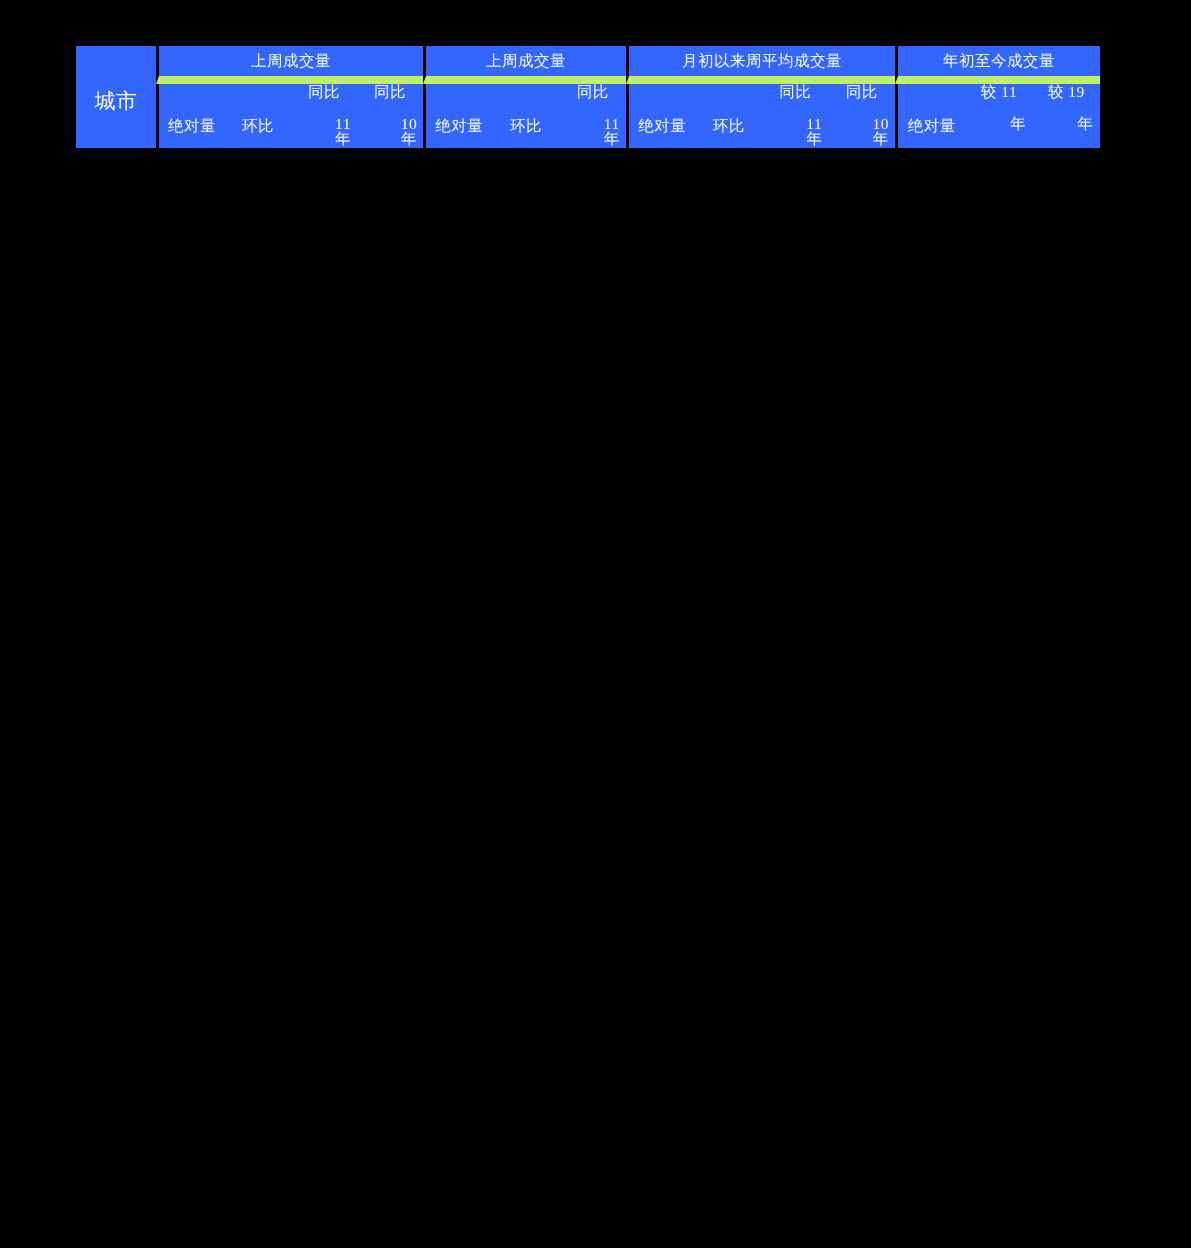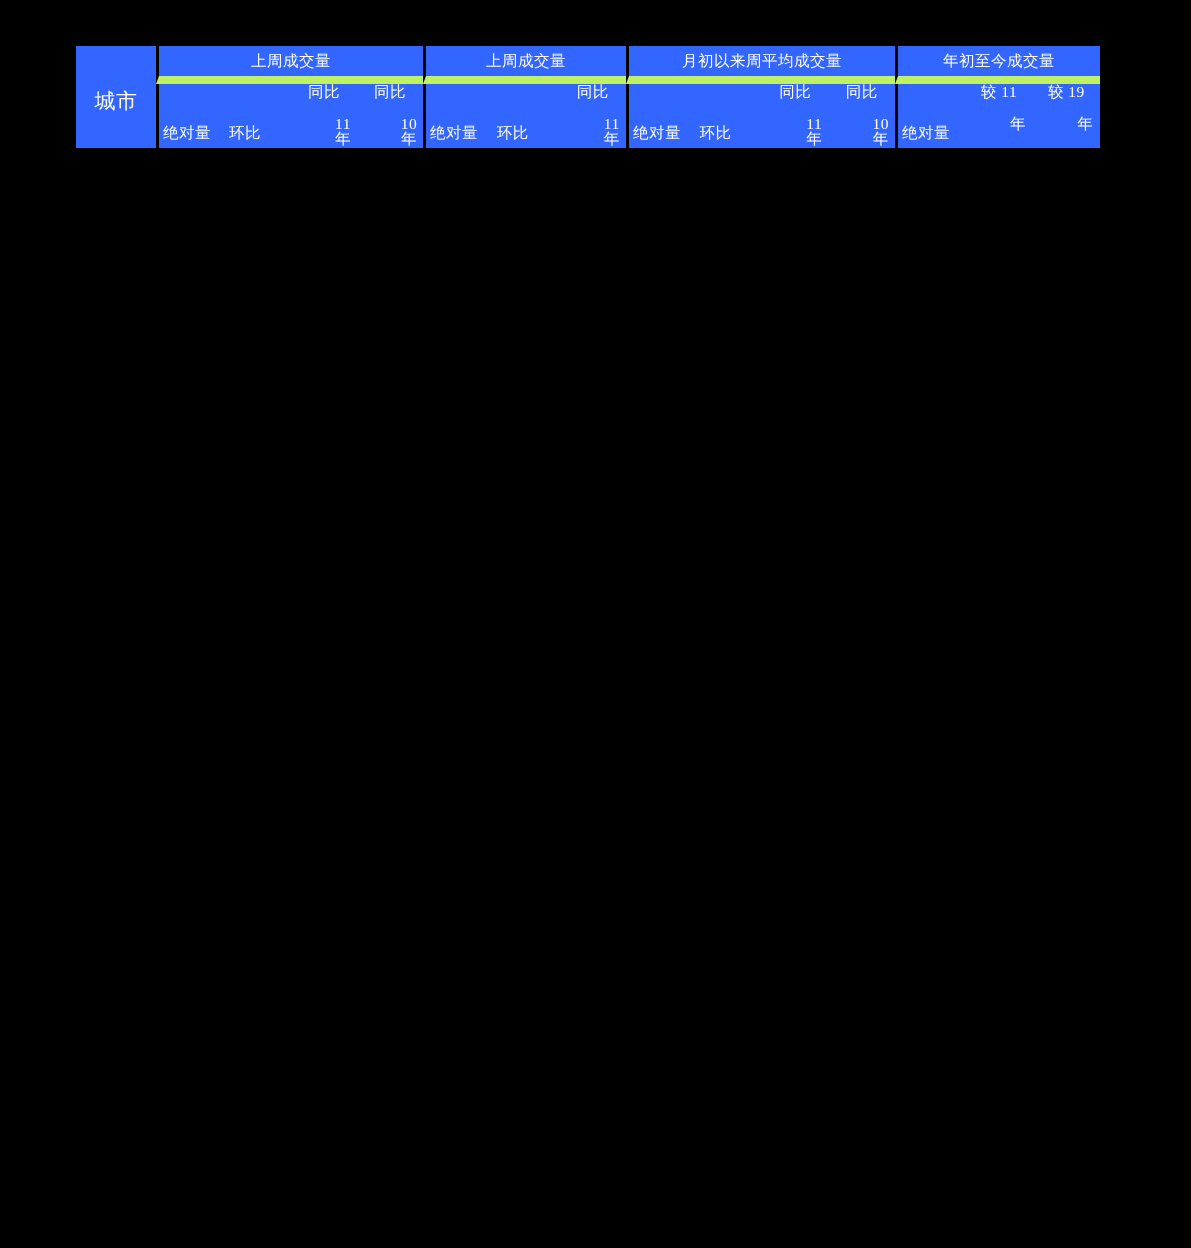--- a/index.html
+++ b/index.html
@@ -94,22 +94,23 @@
     display: flex;
     flex-direction: column;
     justify-content: center;
     font-size: 15.5px;
     box-sizing: border-box;
     padding: 0 4px;
   }
   
   .sub-cell.single {
     justify-content: center;
+    align-items: center;
     position: relative;
-    top: 17px;
+    top: 10px;
   }
   
   .sub-cell.double {
     justify-content: flex-start;
     align-items: center;
     line-height: 1.0;
   }
   .sub-cell.double .ln1 {
     display: block;
     text-align: center;

